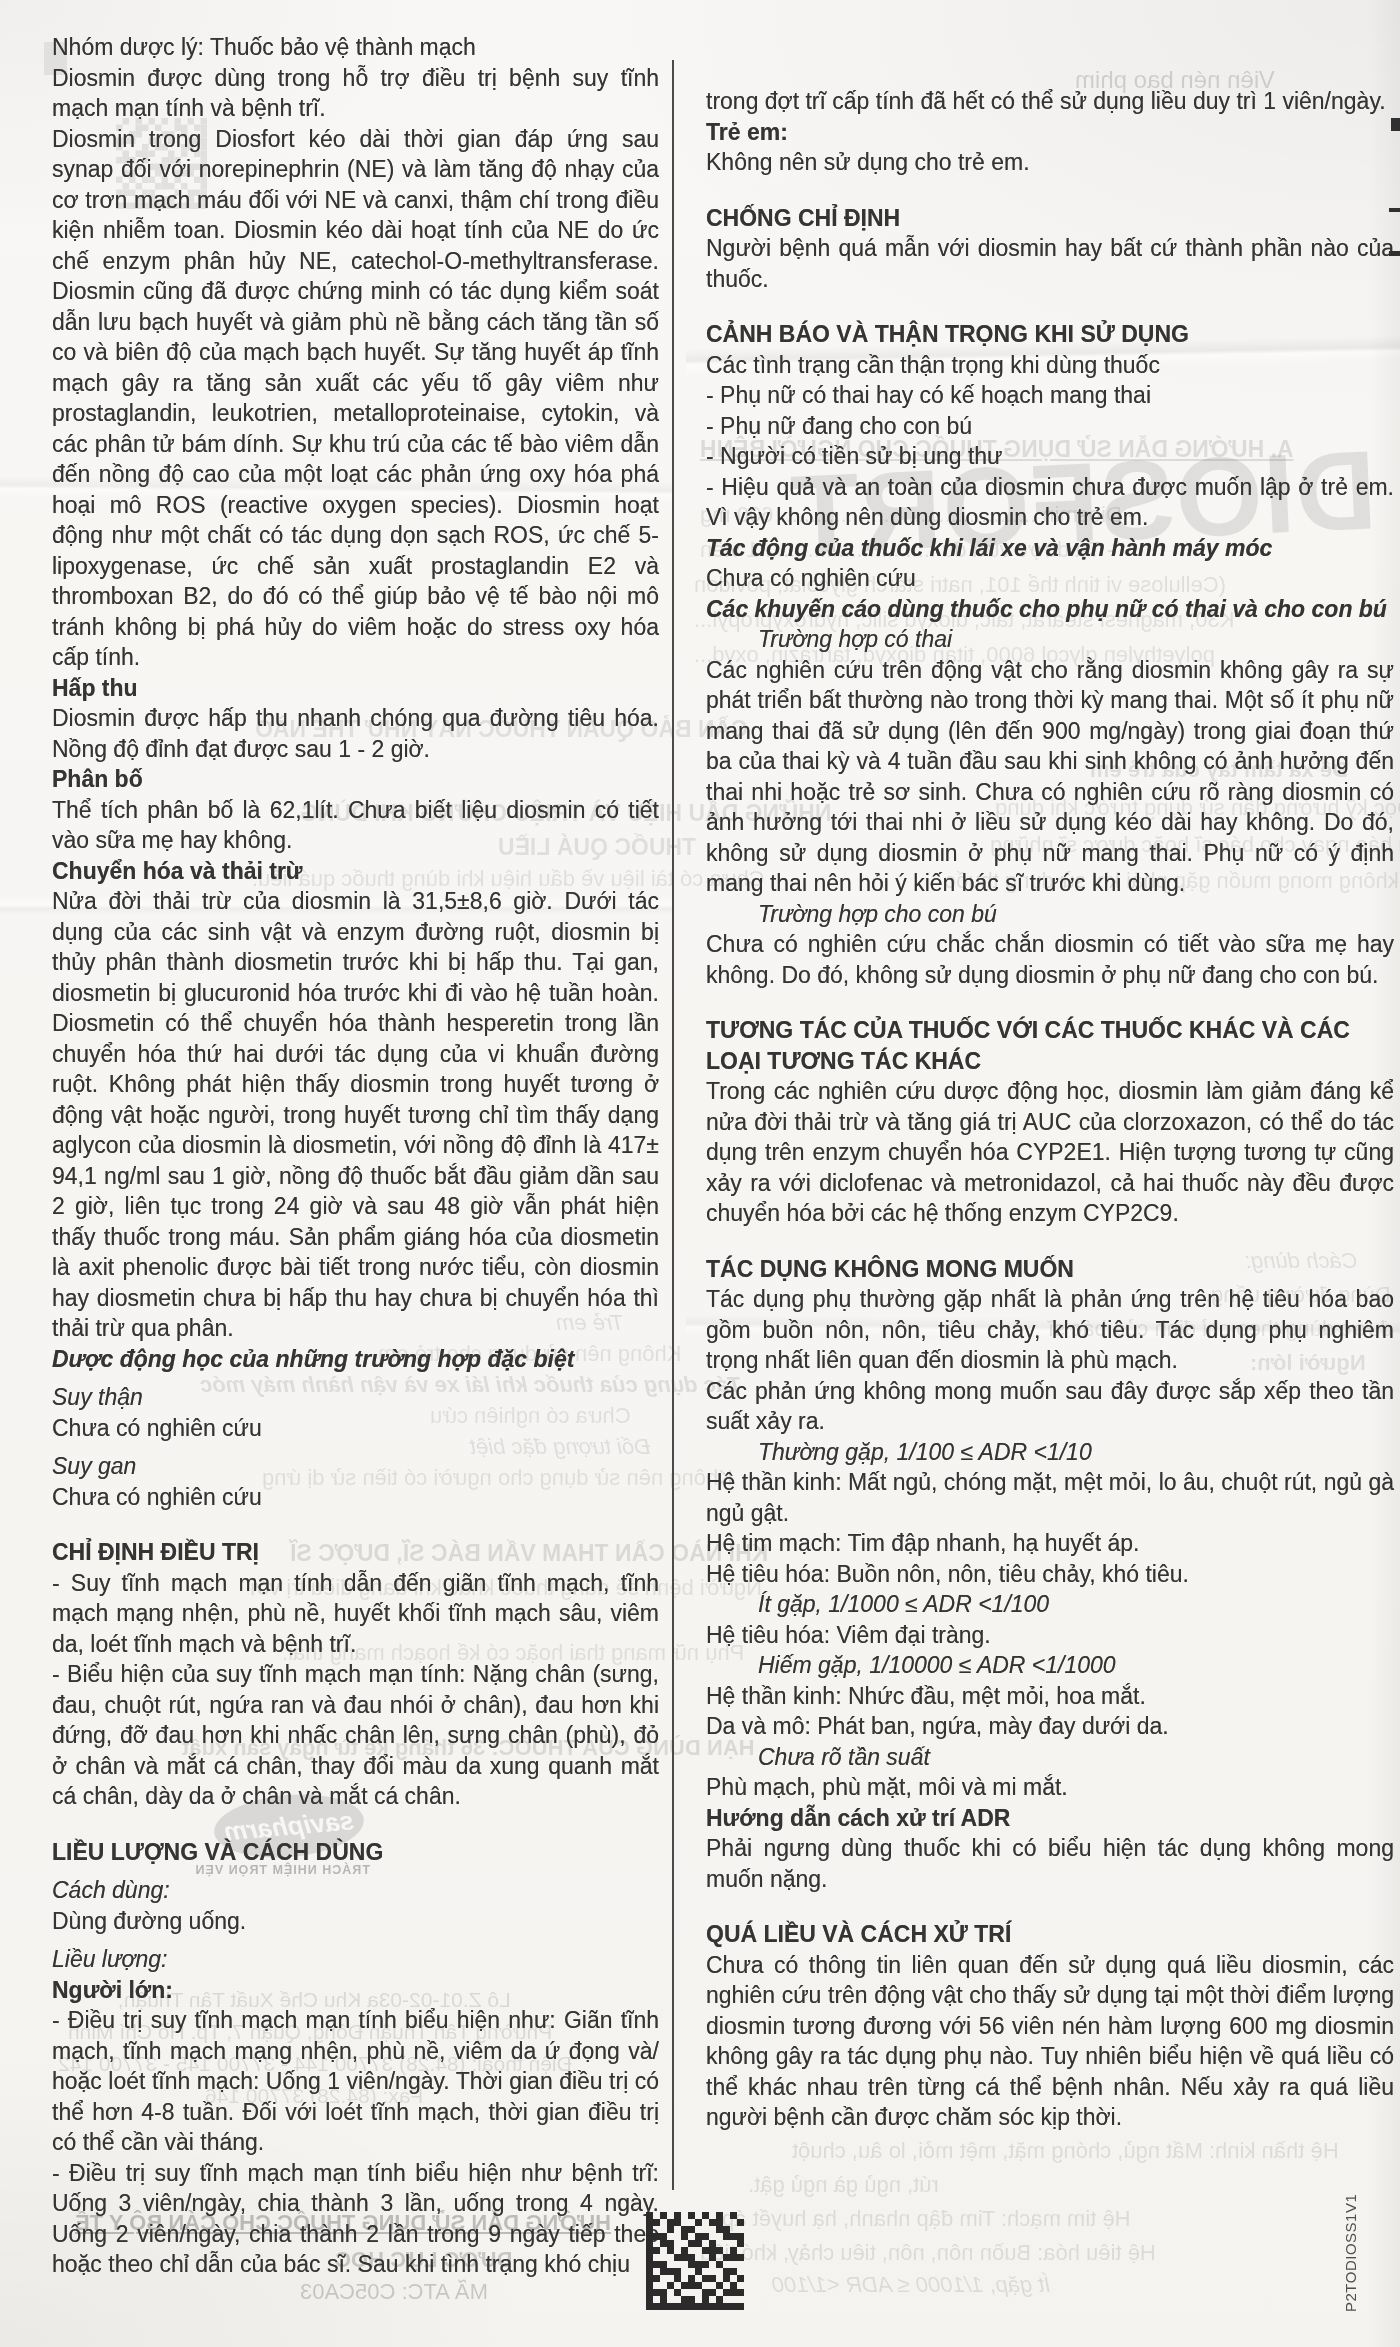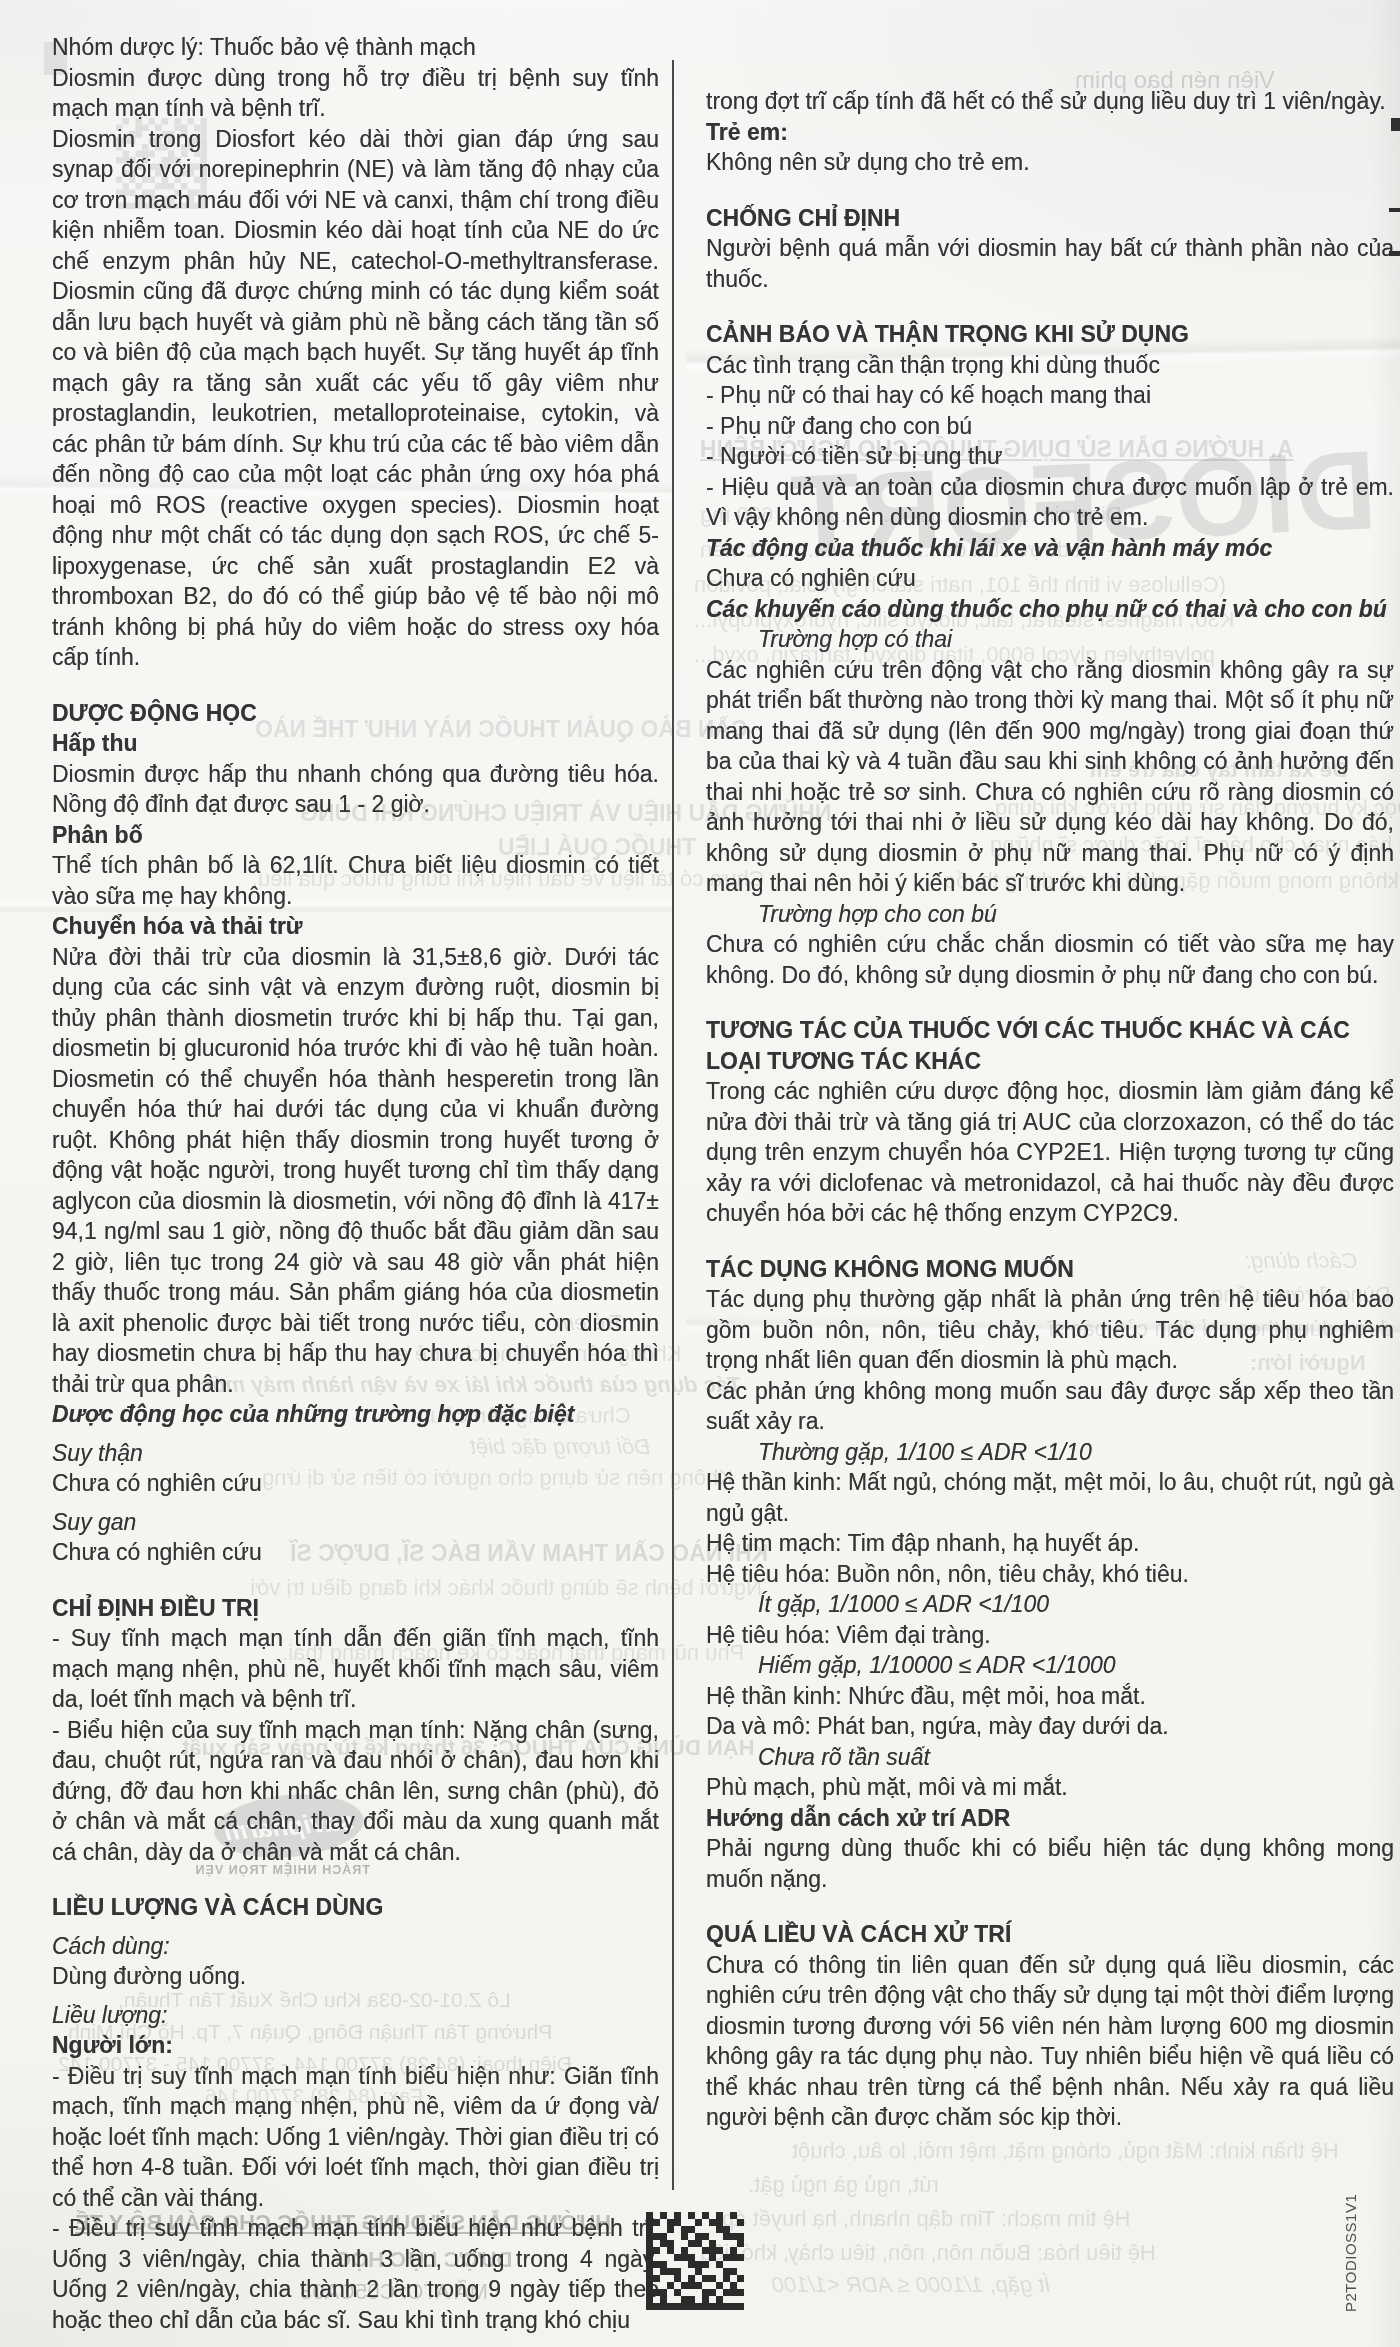--- a/index.html
+++ b/index.html
@@ -234,21 +234,20 @@
       <rect x="84.5" y="84.5" width="6.5" height="6.5" fill="#000000"></rect>
     </svg></div>
 <div id="corner-ghost"></div>
 
 <div id="divider"></div>
 
 <div class="col" id="col-left">
     <div class="blk pl">Nhóm dược lý: Thuốc bảo vệ thành mạch</div>
     <div class="blk p">Diosmin được dùng trong hỗ trợ điều trị bệnh suy tĩnh mạch mạn tính và bệnh trĩ.</div>
     <div class="blk p">Diosmin trong Diosfort kéo dài thời gian đáp ứng sau synap đối với norepinephrin (NE) và làm tăng độ nhạy của cơ trơn mạch máu đối với NE và canxi, thậm chí trong điều kiện nhiễm toan. Diosmin kéo dài hoạt tính của NE do ức chế enzym phân hủy NE, catechol-O-methyltransferase. Diosmin cũng đã được chứng minh có tác dụng kiểm soát dẫn lưu bạch huyết và giảm phù nề bằng cách tăng tần số co và biên độ của mạch bạch huyết. Sự tăng huyết áp tĩnh mạch gây ra tăng sản xuất các yếu tố gây viêm như prostaglandin, leukotrien, metalloproteinaise, cytokin, và các phân tử bám dính. Sự khu trú của các tế bào viêm dẫn đến nồng độ cao của một loạt các phản ứng oxy hóa phá hoại mô ROS (reactive oxygen species). Diosmin hoạt động như một chất có tác dụng dọn sạch ROS, ức chế 5-lipoxygenase, ức chế sản xuất prostaglandin E2 và thromboxan B2, do đó có thể giúp bảo vệ tế bào nội mô tránh không bị phá hủy do viêm hoặc do stress oxy hóa cấp tính.</div>
-    <div class="blk h">DƯỢC ĐỘNG HỌC</div>
     <div class="blk b">Hấp thu</div>
     <div class="blk p">Diosmin được hấp thu nhanh chóng qua đường tiêu hóa. Nồng độ đỉnh đạt được sau 1 - 2 giờ.</div>
     <div class="blk b">Phân bố</div>
     <div class="blk p">Thể tích phân bố là 62,1lít. Chưa biết liệu diosmin có tiết vào sữa mẹ hay không.</div>
     <div class="blk b">Chuyển hóa và thải trừ</div>
     <div class="blk p">Nửa đời thải trừ của diosmin là 31,5±8,6 giờ. Dưới tác dụng của các sinh vật và enzym đường ruột, diosmin bị thủy phân thành diosmetin trước khi bị hấp thu. Tại gan, diosmetin bị glucuronid hóa trước khi đi vào hệ tuần hoàn. Diosmetin có thể chuyển hóa thành hesperetin trong lần chuyển hóa thứ hai dưới tác dụng của vi khuẩn đường ruột. Không phát hiện thấy diosmin trong huyết tương ở động vật hoặc người, trong huyết tương chỉ tìm thấy dạng aglycon của diosmin là diosmetin, với nồng độ đỉnh là 417± 94,1 ng/ml sau 1 giờ, nồng độ thuốc bắt đầu giảm dần sau 2 giờ, liên tục trong 24 giờ và sau 48 giờ vẫn phát hiện thấy thuốc trong máu. Sản phẩm giáng hóa của diosmetin là axit phenolic được bài tiết trong nước tiểu, còn diosmin hay diosmetin chưa bị hấp thu hay chưa bị chuyển hóa thì thải trừ qua phân.</div>
     <div class="blk bi">Dược động học của những trường hợp đặc biệt</div>
     <div class="blk i">Suy thận</div>
     <div class="blk pl">Chưa có nghiên cứu</div>
     <div class="blk i">Suy gan</div>

